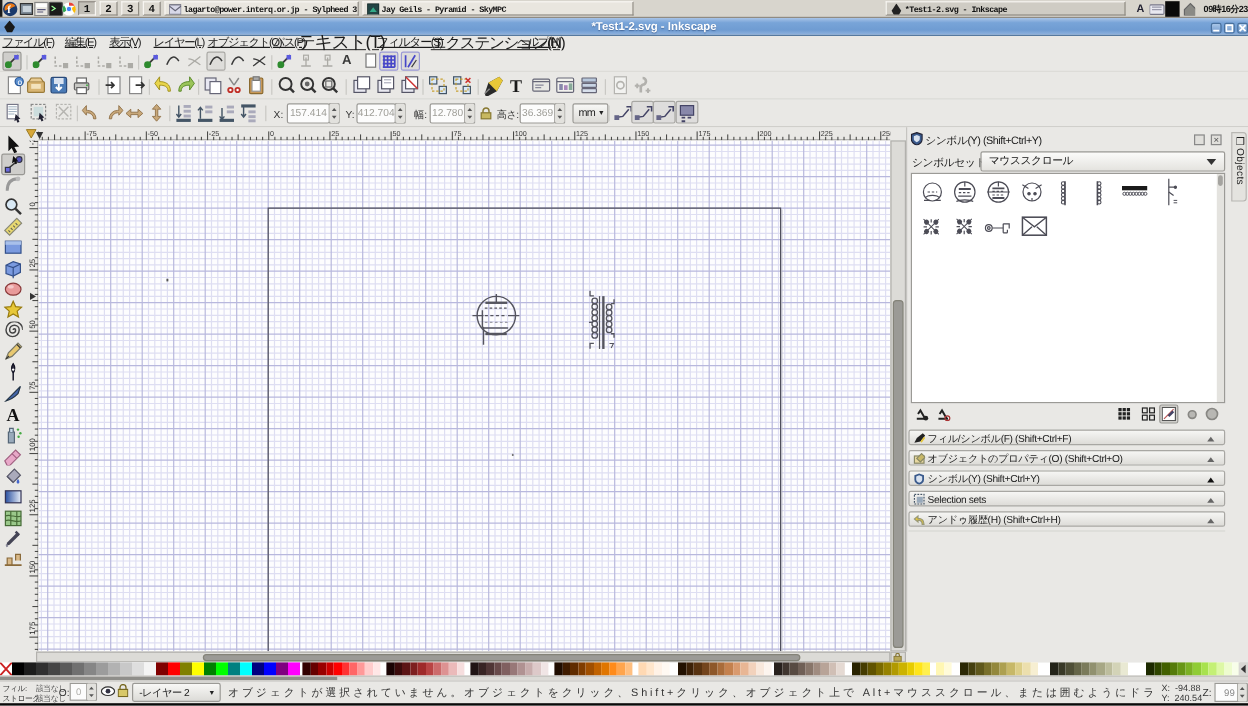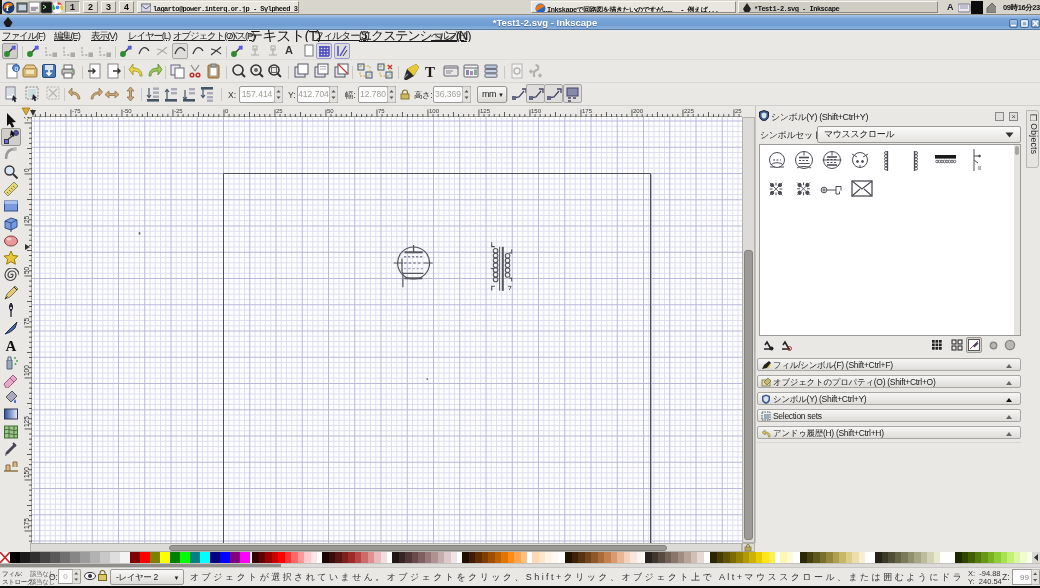--- a/index.html
+++ b/index.html
@@ -47,26 +47,26 @@
 <div class="ws" style="left:83px;background:#ddd9d1;border:1px solid;border-color:#f8f6f2 #8f8b83 #8f8b83 #f8f6f2">2</div>
 <div class="ws" style="left:101px;background:#ddd9d1;border:1px solid;border-color:#f8f6f2 #8f8b83 #8f8b83 #f8f6f2">3</div>
 <div class="ws" style="left:119px;background:#ddd9d1;border:1px solid;border-color:#f8f6f2 #8f8b83 #8f8b83 #f8f6f2">4</div>
 <div class="tb-btn" style="left:137px;width:162px;background:#e9e6df">
       <span style="position:absolute;left:3px;top:1px"><svg width="10" height="10">
           <rect x="0" y="1" width="10" height="8" fill="#d8d8e8" stroke="#667"></rect>
           <path d="M0 2l5 4 5-4" stroke="#667" fill="none"></path>
         </svg></span>
       <span style="position:absolute;left:15px;top:2.5px;font-weight:bold">lagarto@power.interq.or.jp - Sylpheed 3.5.1</span>
     </div>
-<div class="tb-btn" style="left:531px;width:205px;background:#e9e6df">
-      <span style="position:absolute;left:3px;top:1px"><svg width="11" height="11">
-          <circle cx="5.5" cy="5.5" r="5" fill="#26c"></circle>
-          <path d="M1.5 8A4.5 4.5 0 0 1 9.5 3.5" fill="#e87817"></path>
+<div class="tb-btn" style="left:302px;width:226px;background:#e9e6df">
+      <span style="position:absolute;left:3px;top:1px"><svg width="10" height="10">
+          <rect x="0" y="0" width="10" height="10" fill="#244" stroke="#122"></rect>
+          <path d="M2 7l3-4 3 4z" fill="#3a8"></path>
         </svg></span>
-      <span style="position:absolute;left:15px;top:2.5px;font-weight:bold">Inkskapeで回路図を描きたいのですが……。 - 例えば...</span>
+      <span style="position:absolute;left:15px;top:2.5px;font-weight:bold">Jay Geils - Pyramid - SkyMPC</span>
     </div>
 <div class="tb-btn" style="left:738px;width:200px;background:#cfccc4">
       <span style="position:absolute;left:3px;top:1px"><svg width="10" height="11">
           <path d="M5 0L9 6L6.5 10.5L3.5 10.5L1 6Z" fill="#222"></path>
         </svg></span>
       <span style="position:absolute;left:15px;top:2.5px;font-weight:bold">*Test1-2.svg - Inkscape</span>
     </div>
 <div class="ab" style="left:947px;top:2px;font:bold 9px 'Liberation Sans';color:#223">A</div>
 <svg class="ab" style="left:958px;top:2px" width="13" height="11">
       <rect x="0" y="2" width="12" height="8" rx="1" fill="#e8e8f0" stroke="#778"></rect>

